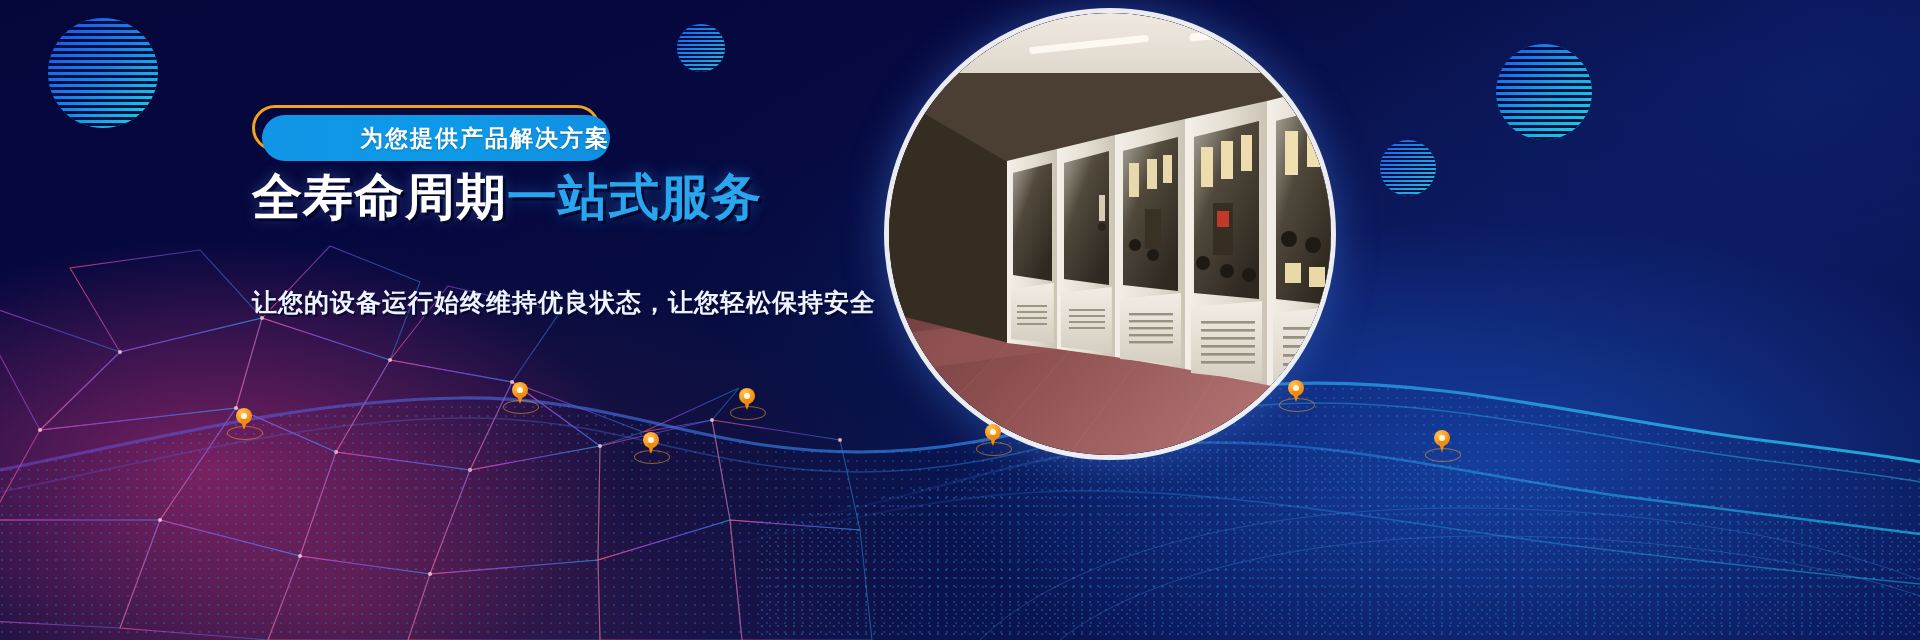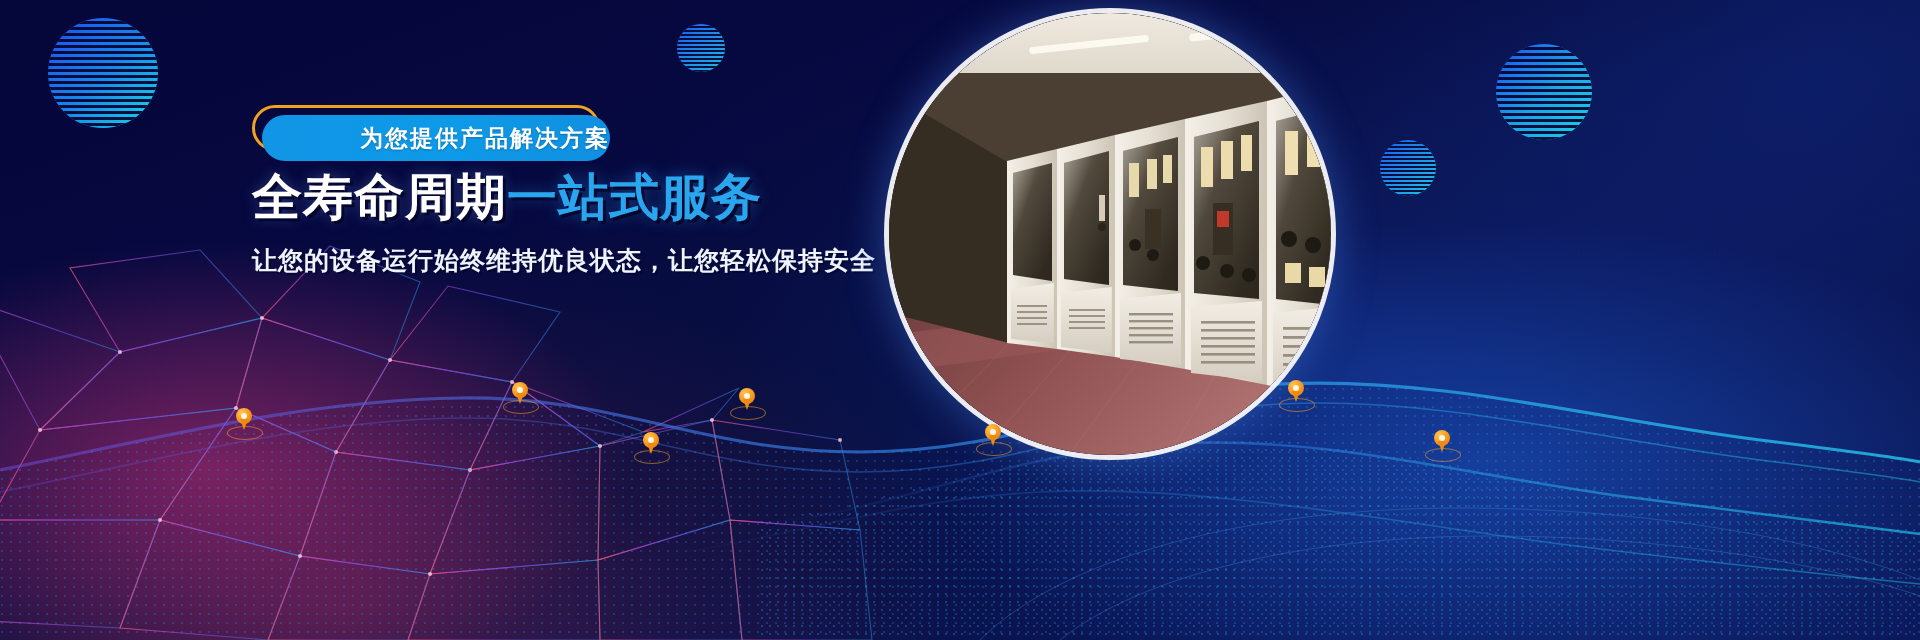--- a/index.html
+++ b/index.html
@@ -43,21 +43,21 @@
   }
   #headline .w{color:#ffffff;text-shadow:3px 3px 0 rgba(3,4,40,.85),0 0 14px rgba(120,170,255,.35);}
   #headline .c{color:#2aa6ef;text-shadow:3px 3px 0 rgba(3,4,40,.85),0 0 16px rgba(40,150,240,.45);}
 
   
   #subtitle{
     position:absolute;left:252px;top:240px;width:620px;
     color:#eef3ff;font-size:25px;font-weight:bold;line-height:1.6;letter-spacing:1px;
     text-shadow:2px 2px 0 rgba(4,6,45,.8);
   }
-  #subtitle div{white-space:nowrap;}
+  #subtitle div{white-space:nowrap;margin-top:42px;}
 
   
   #photo-circle{
     position:absolute;left:884px;top:8px;width:452px;height:452px;border-radius:50%;
     border:5px solid rgba(255,255,255,.92);box-sizing:border-box;overflow:hidden;
     box-shadow:0 0 42px rgba(70,130,230,.45);
   }
   #photo-inner{position:absolute;inset:0;border-radius:50%;overflow:hidden;}
 
   

